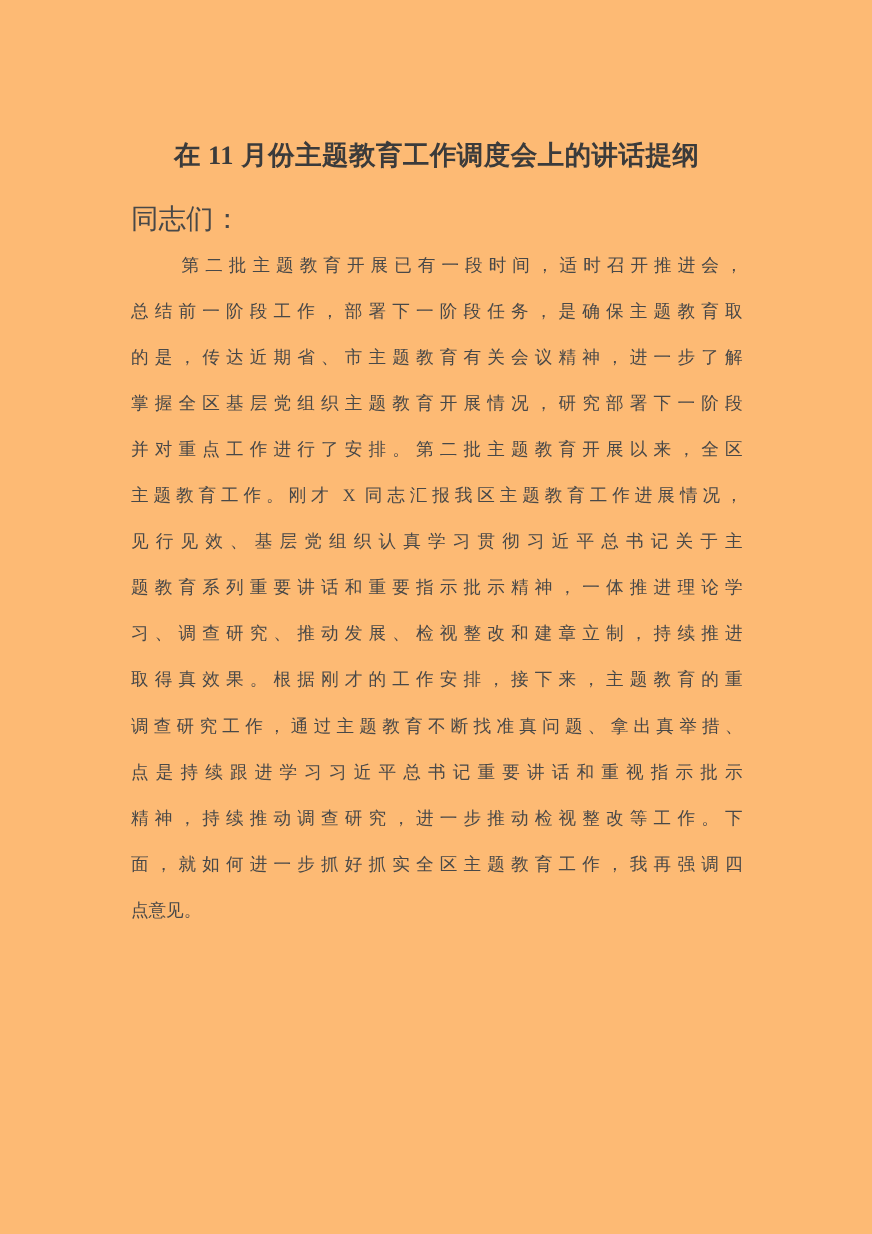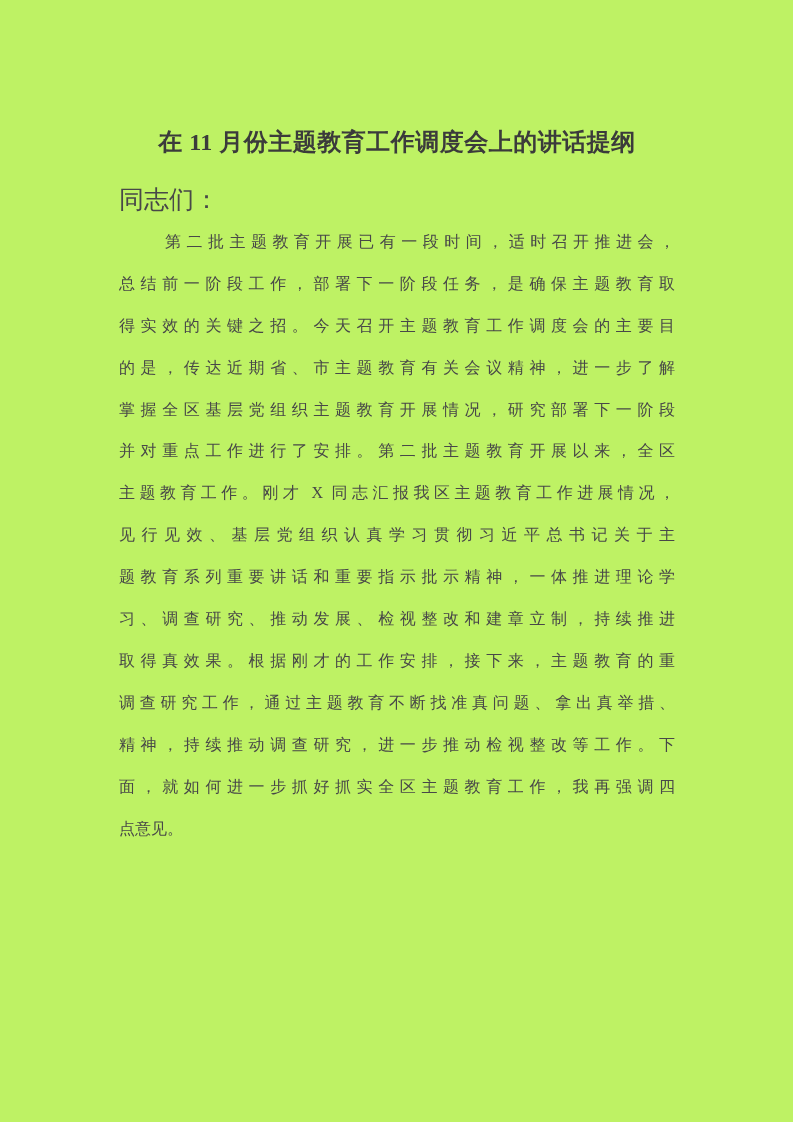--- a/index.html
+++ b/index.html
@@ -51,37 +51,37 @@
   .line.first {
     text-indent: 46px;
   }
   .line.para-end {
     text-align-last: left;
   }
 </style>
 </head>
 <body>
 
-<div class="page" style="background: #bef264;">
+<div class="page" style="background: #fdba74;">
   <div class="content">
     <h1 class="doc-title" style="color: rgb(59, 59, 59);">在 11 月份主题教育工作调度会上的讲话提纲</h1>
     <div class="salutation" style="color: rgb(72, 72, 72);">同志们：</div>
     <div>
         <div class="para">
           <div class="line first" style="color: rgb(72, 72, 72);">第二批主题教育开展已有一段时间，适时召开推进会，</div>
           <div class="line" style="color: rgb(72, 72, 72);">总结前一阶段工作，部署下一阶段任务，是确保主题教育取</div>
-          <div class="line" style="color: rgb(72, 72, 72);">得实效的关键之招。今天召开主题教育工作调度会的主要目</div>
           <div class="line" style="color: rgb(72, 72, 72);">的是，传达近期省、市主题教育有关会议精神，进一步了解</div>
           <div class="line" style="color: rgb(72, 72, 72);">掌握全区基层党组织主题教育开展情况，研究部署下一阶段</div>
           <div class="line" style="color: rgb(72, 72, 72);">并对重点工作进行了安排。第二批主题教育开展以来，全区</div>
           <div class="line" style="color: rgb(72, 72, 72);">主题教育工作。刚才 X 同志汇报我区主题教育工作进展情况，</div>
           <div class="line" style="color: rgb(72, 72, 72);">见行见效、基层党组织认真学习贯彻习近平总书记关于主</div>
           <div class="line" style="color: rgb(72, 72, 72);">题教育系列重要讲话和重要指示批示精神，一体推进理论学</div>
           <div class="line" style="color: rgb(72, 72, 72);">习、调查研究、推动发展、检视整改和建章立制，持续推进</div>
           <div class="line" style="color: rgb(72, 72, 72);">取得真效果。根据刚才的工作安排，接下来，主题教育的重</div>
           <div class="line" style="color: rgb(72, 72, 72);">调查研究工作，通过主题教育不断找准真问题、拿出真举措、</div>
+          <div class="line" style="color: rgb(72, 72, 72);">点是持续跟进学习习近平总书记重要讲话和重视指示批示</div>
           <div class="line" style="color: rgb(72, 72, 72);">精神，持续推动调查研究，进一步推动检视整改等工作。下</div>
           <div class="line" style="color: rgb(72, 72, 72);">面，就如何进一步抓好抓实全区主题教育工作，我再强调四</div>
           <div class="line para-end" style="color: rgb(72, 72, 72);">点意见。</div>
         </div>
       </div>
   </div>
 </div>
 
 </body></html>

